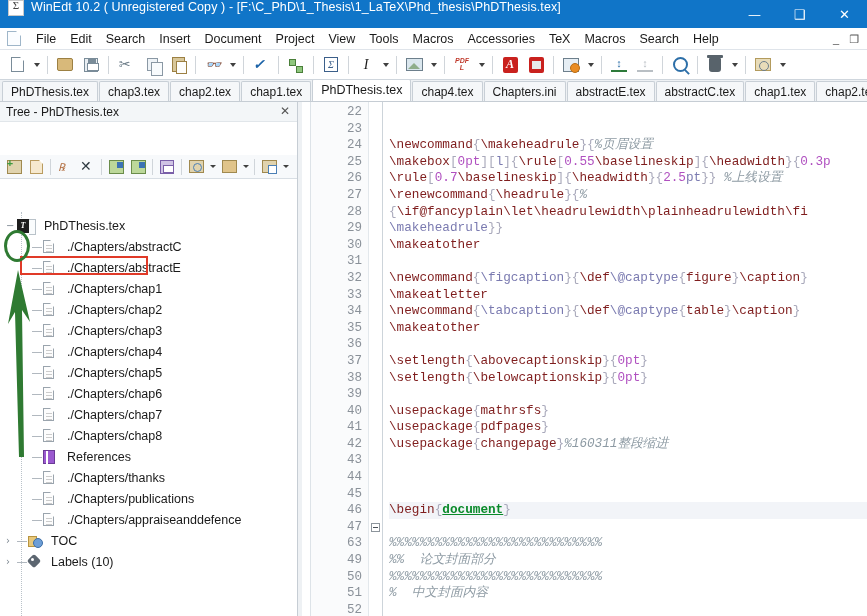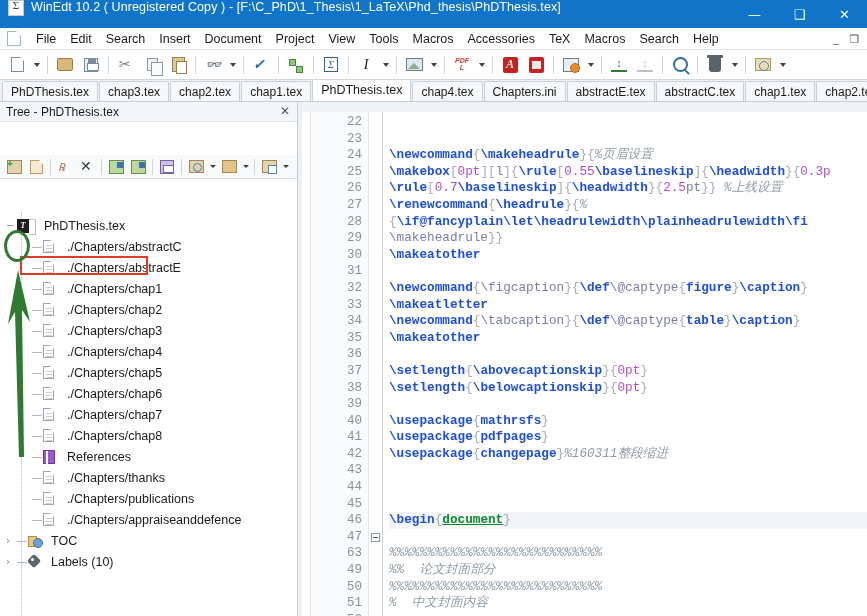--- a/index.html
+++ b/index.html
@@ -300,21 +300,20 @@
     pointer-events:none;
   }
 
   
   #editor {
     flex: 1;
     display: flex;
     background: #ffffff;
     position: relative;
     overflow: hidden;
-    margin-top: 10px;
   }
   #gutter-left {
     width: 9px;
     background: #ffffff;
     border-right: 1px solid #dde3e8;
   }
   #linenums {
     width: 58px;
     background: #fafbfc;
     text-align: right;
@@ -345,21 +344,21 @@
     flex: 1;
     padding-top: 2px;
     padding-left: 6px;
     font-family: "Liberation Mono", monospace;
     font-size: 12.7px;
     overflow: hidden;
     position: relative;
   }
   .cline { height: 16.6px; line-height: 16.6px; white-space: pre; }
   .cline.hl { background:#f2f4f8; }
-  .k { color:#1d4ed8; font-weight: bold; }      
+  .k { color:#7f1d1d; font-weight: normal; }      
   .b { color:#a9a9bb; }                          
   .a { color:#7a7ab0; }                          
   .n { color:#b050c0; }                          
   .cm { color:#8d9aa3; font-style: italic; }     
   .env { color:#0a8a2a; font-weight:bold; text-decoration: underline; }
 
   
   #vsplit {
     width: 4px; background:#eef1f4;
   }

